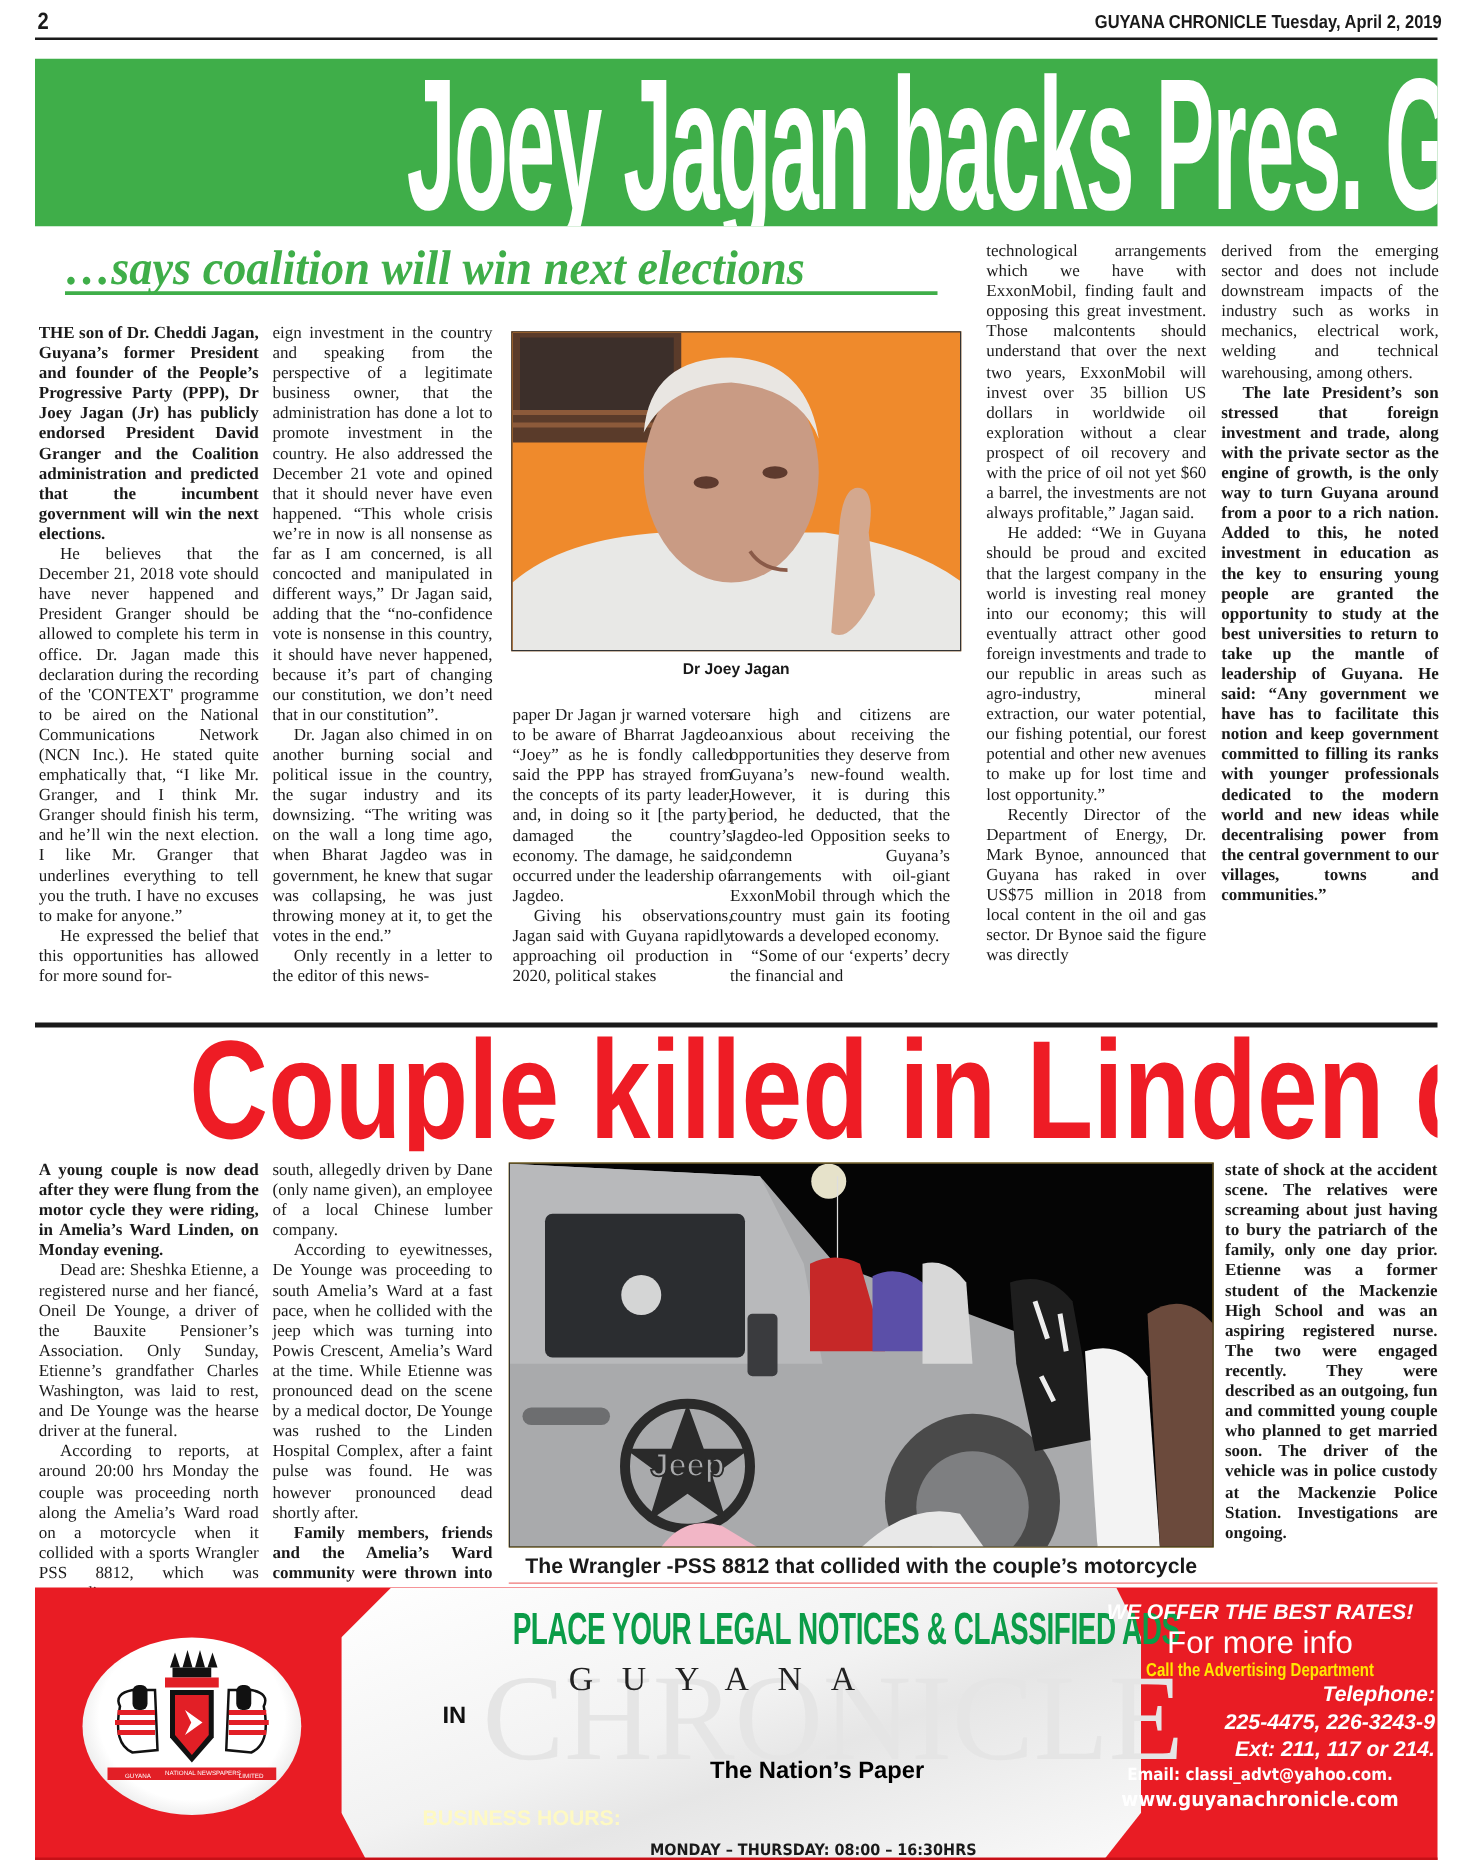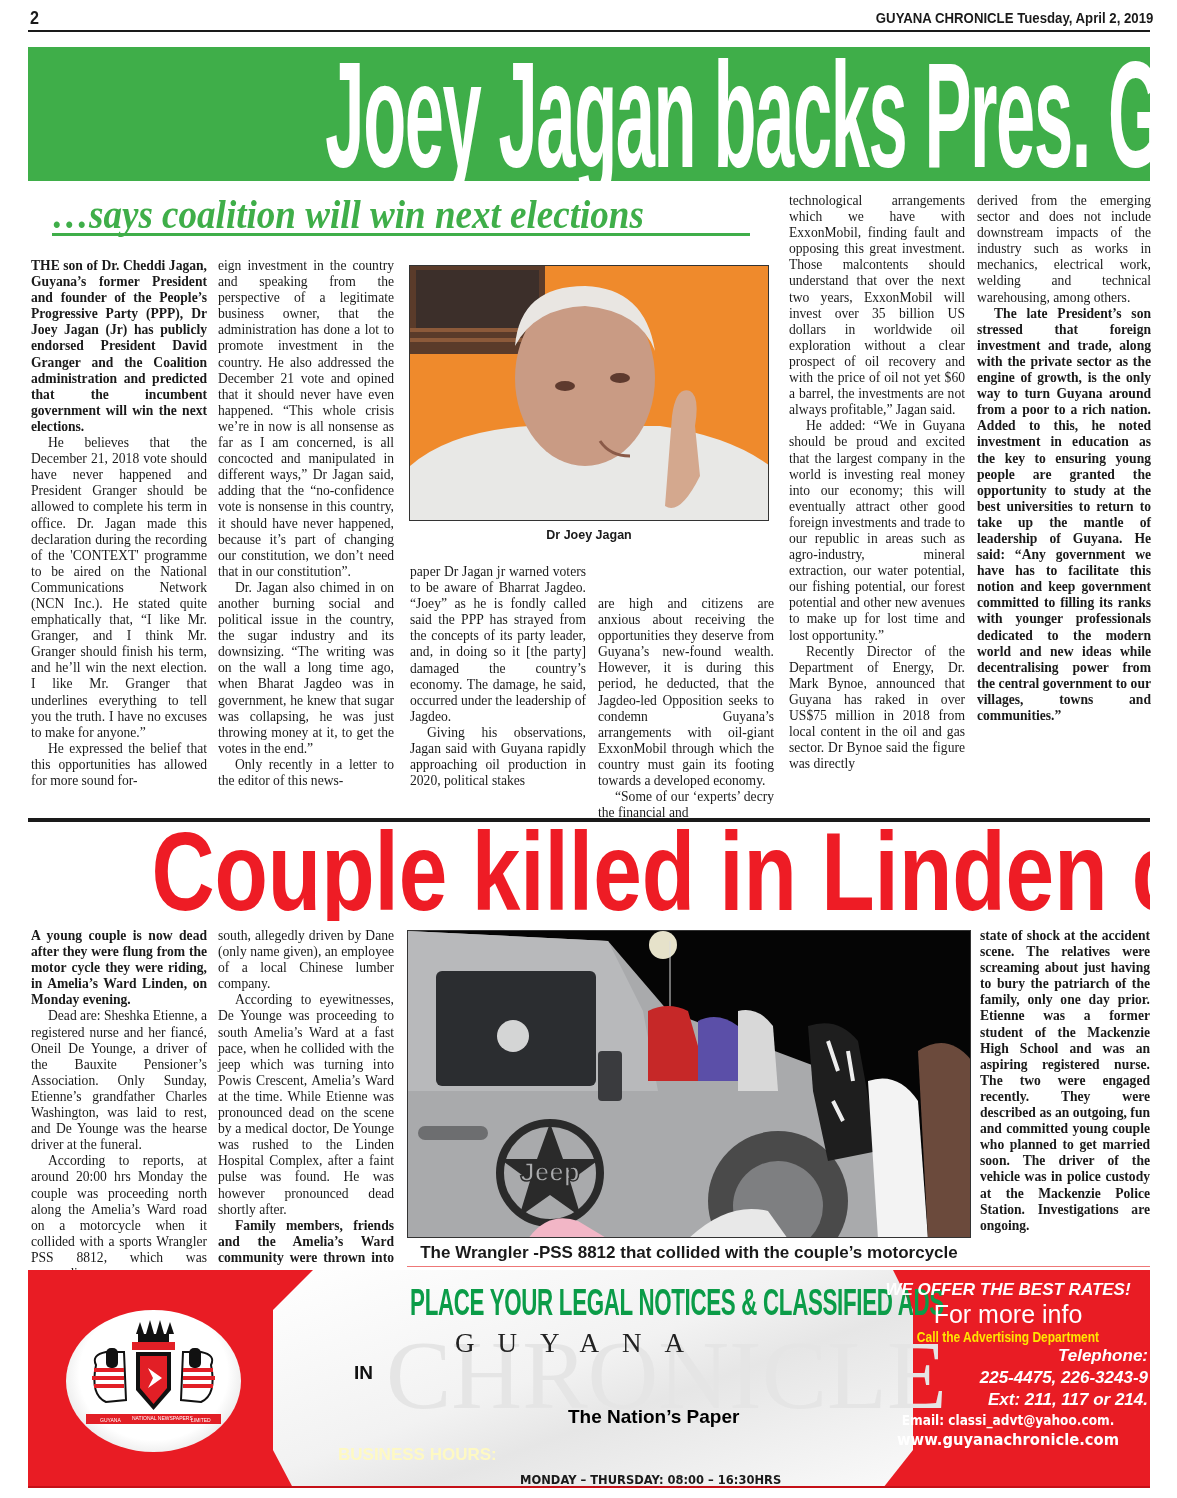--- a/index.html
+++ b/index.html
@@ -21,21 +21,21 @@
   .kicker-line { left: 52px; top: 233px; width: 698px; height: 3px; background: #3fae49; }
 
   
   .col { font-size: 13.6px; line-height: 16.1px; text-align: justify; hyphens: manual; }
   .col p { text-indent: 0; }
   .col p.ind { text-indent: 17px; }
   .col .b { font-weight: bold; }
   .c1 { left: 31px; top: 258px; width: 176px; }
   .c2 { left: 218px; top: 258px; width: 176px; }
   .c3 { left: 410px; top: 564px; width: 176px; }
-  .c4 { left: 598px; top: 564px; width: 176px; margin-top: 32px; }
+  .c4 { left: 584px; top: 564px; width: 176px; }
   .c5 { left: 789px; top: 193px; width: 176px; }
   .c6 { left: 977px; top: 193px; width: 174px; }
 
   
   .photo1 { left: 409px; top: 265px; width: 360px; height: 256px; border: 1px solid #333; overflow: hidden; background: #f08a2a; }
   .cap1 { left: 409px; top: 528px; width: 360px; text-align: center; font-family: "Liberation Sans", sans-serif; font-weight: bold; font-size: 12.5px; }
 
   .rule-mid { left: 28px; top: 818px; width: 1122px; height: 4px; background: #1a1a1a; }
 
   

